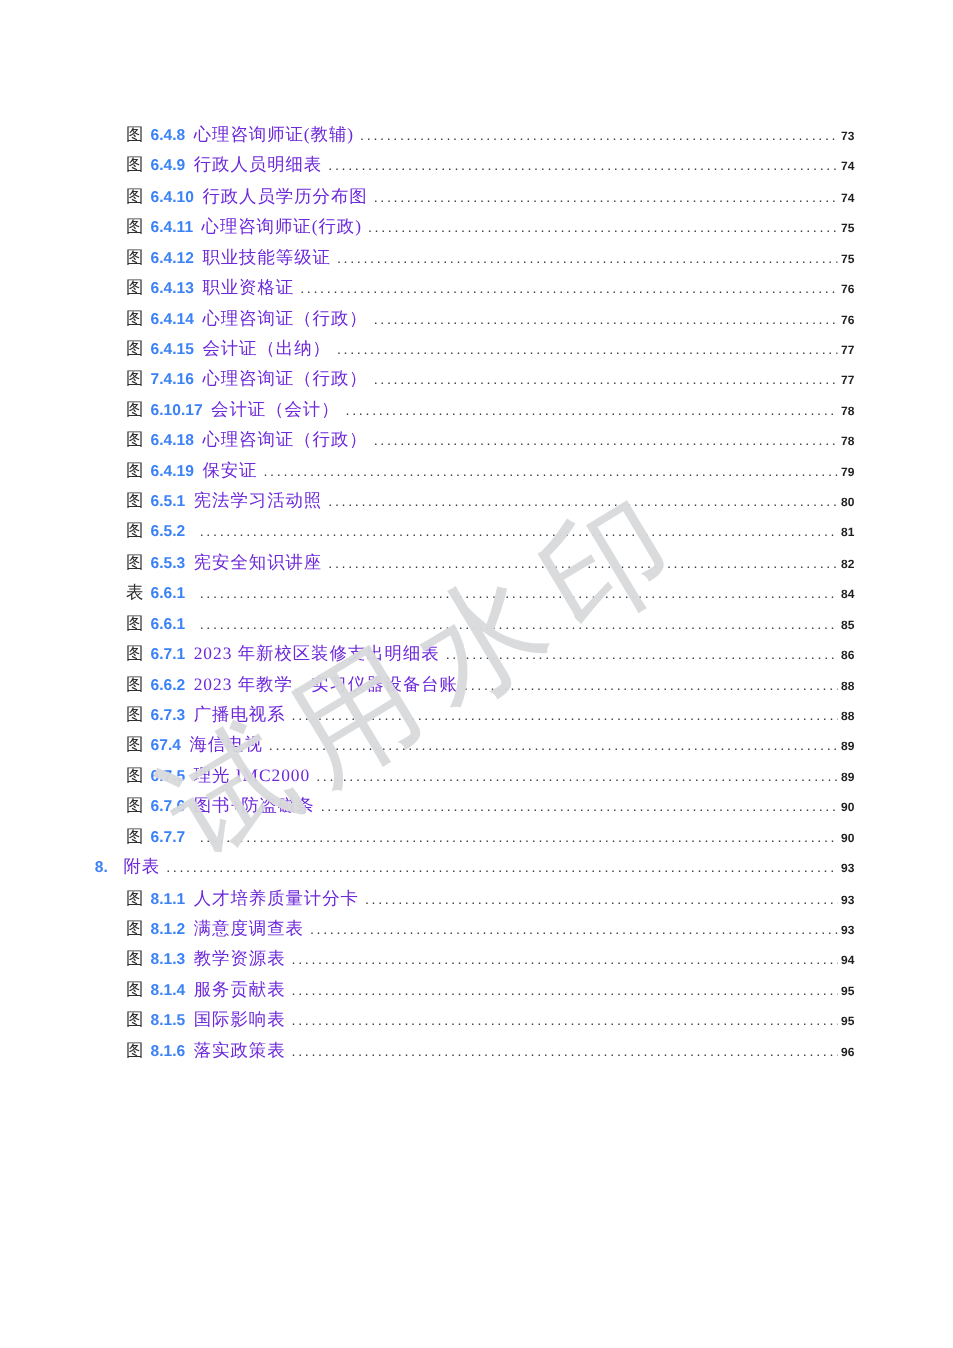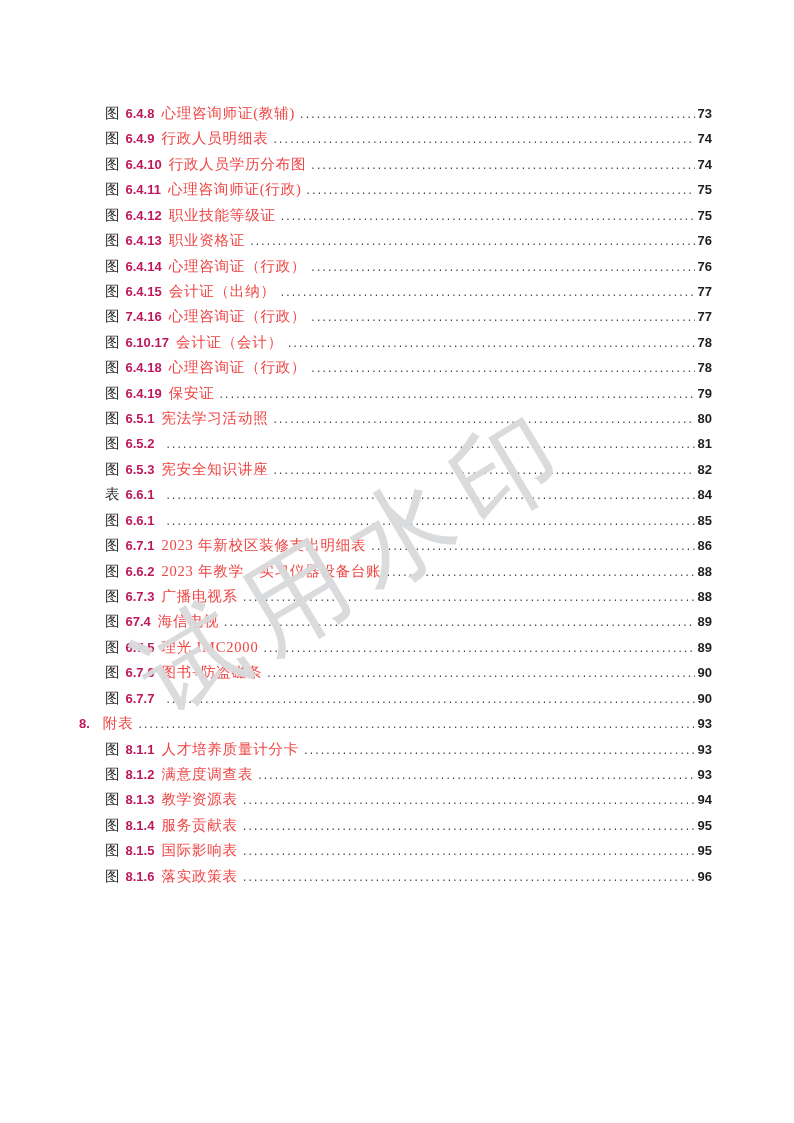--- a/index.html
+++ b/index.html
@@ -34,48 +34,48 @@
   .t-type {
     font-family: "Liberation Serif", serif;
     font-size: 14.5px;
     letter-spacing: 1px;
     margin-right: 5px;
   }
   .t-num {
     font-family: "Liberation Sans", sans-serif;
     font-weight: 600;
     font-size: 13px;
-    color: #be185d;
+    color: #3b82f6;
     margin-right: 7px;
   }
   .level-1 .t-num { margin-right: 13px; }
   .t-title {
     font-family: "Liberation Serif", serif;
     font-size: 14.5px;
     letter-spacing: 0.8px;
-    color: #ef4444;
+    color: #6d28d9;
   }
   .t-dots {
     flex: 1;
     overflow: hidden;
     white-space: nowrap;
     margin: 0 2px 0 5px;
     min-width: 10px;
   }
   .t-dots::after {
     content: "..........................................................................................................................................................................................................";
     font-family: "Liberation Sans", sans-serif;
     font-size: 12px;
     letter-spacing: 2.2px;
     color: #3c3c3c;
   }
   .t-page {
     font-family: "Liberation Sans", sans-serif;
     font-weight: 600;
-    font-size: 13px;
+    font-size: 10px;
     color: #1f1f1f;
     padding-left: 1px;
   }
   .watermark {
     position: absolute;
     left: 47px;
     top: 482px;
     width: 620px;
     height: 160px;
     display: flex;

